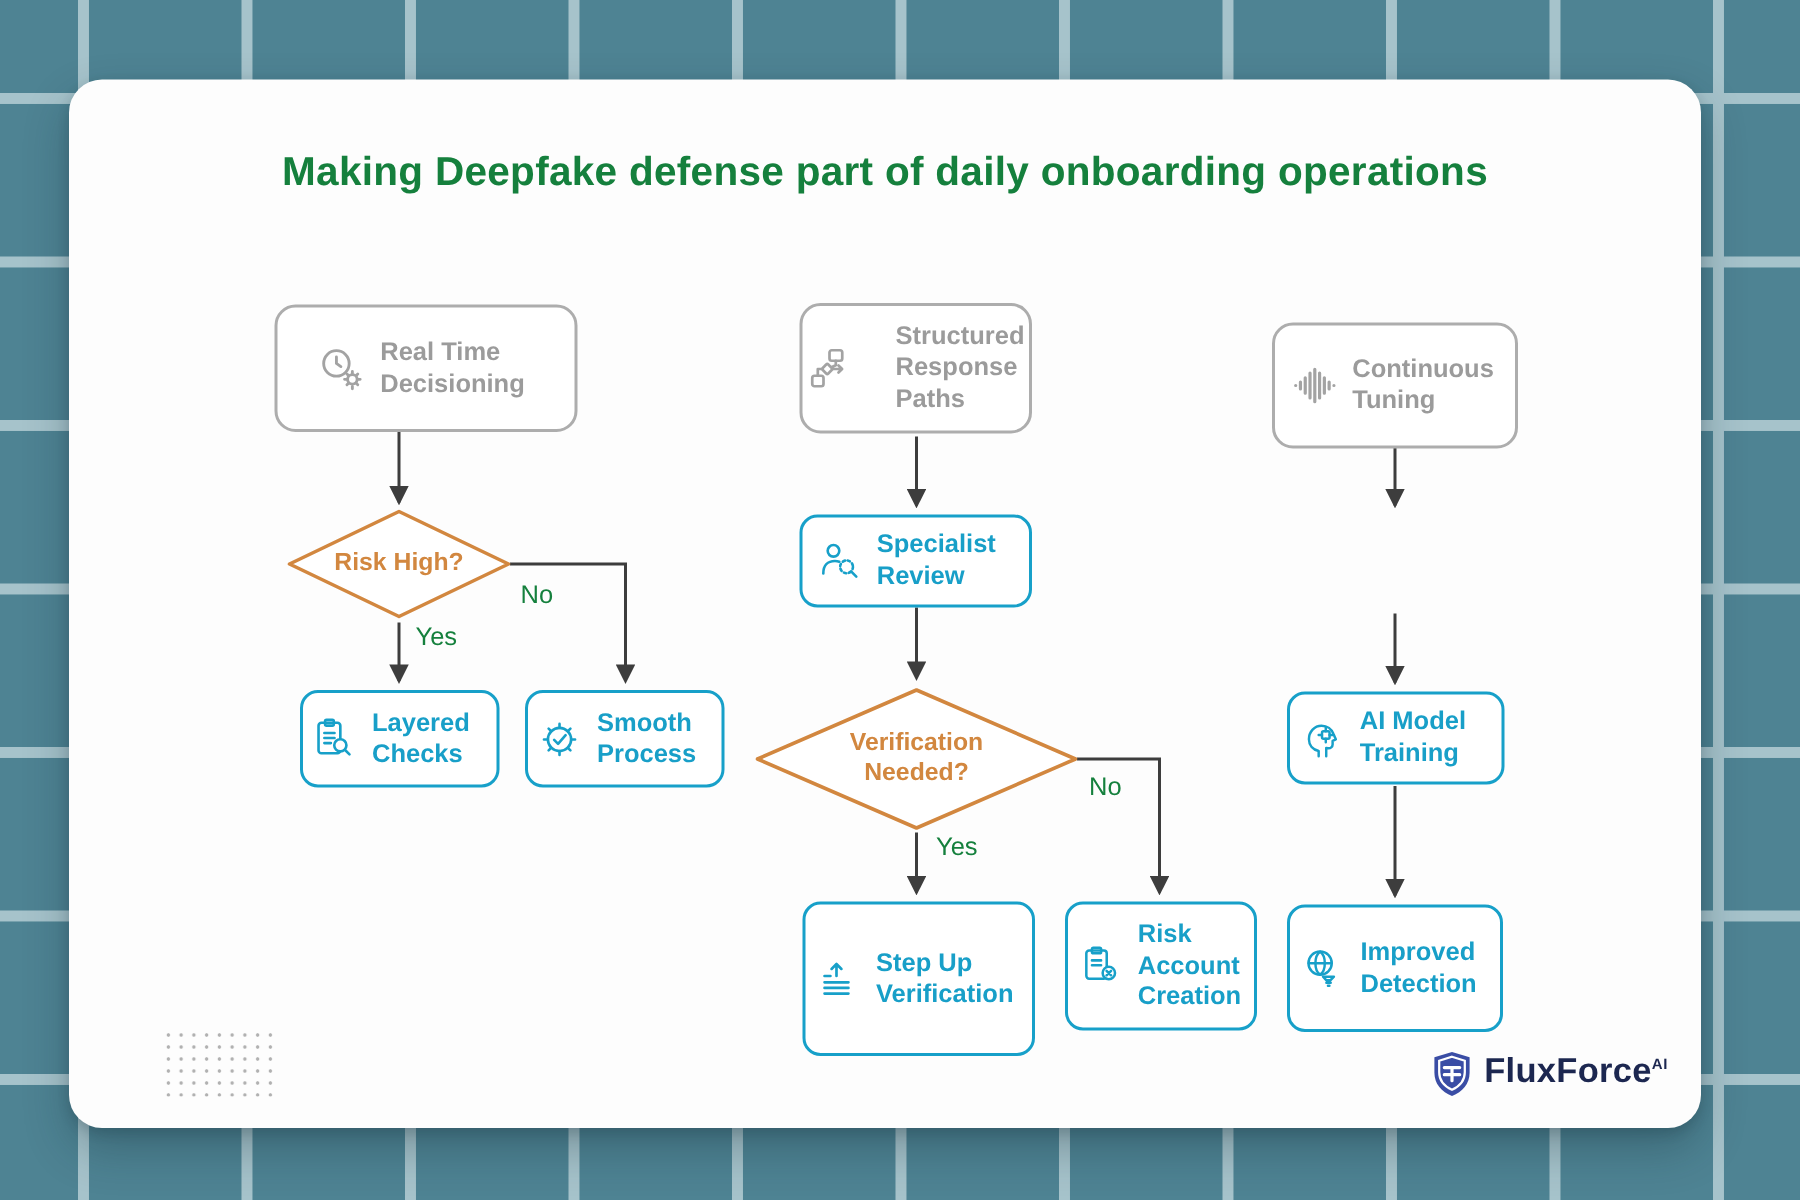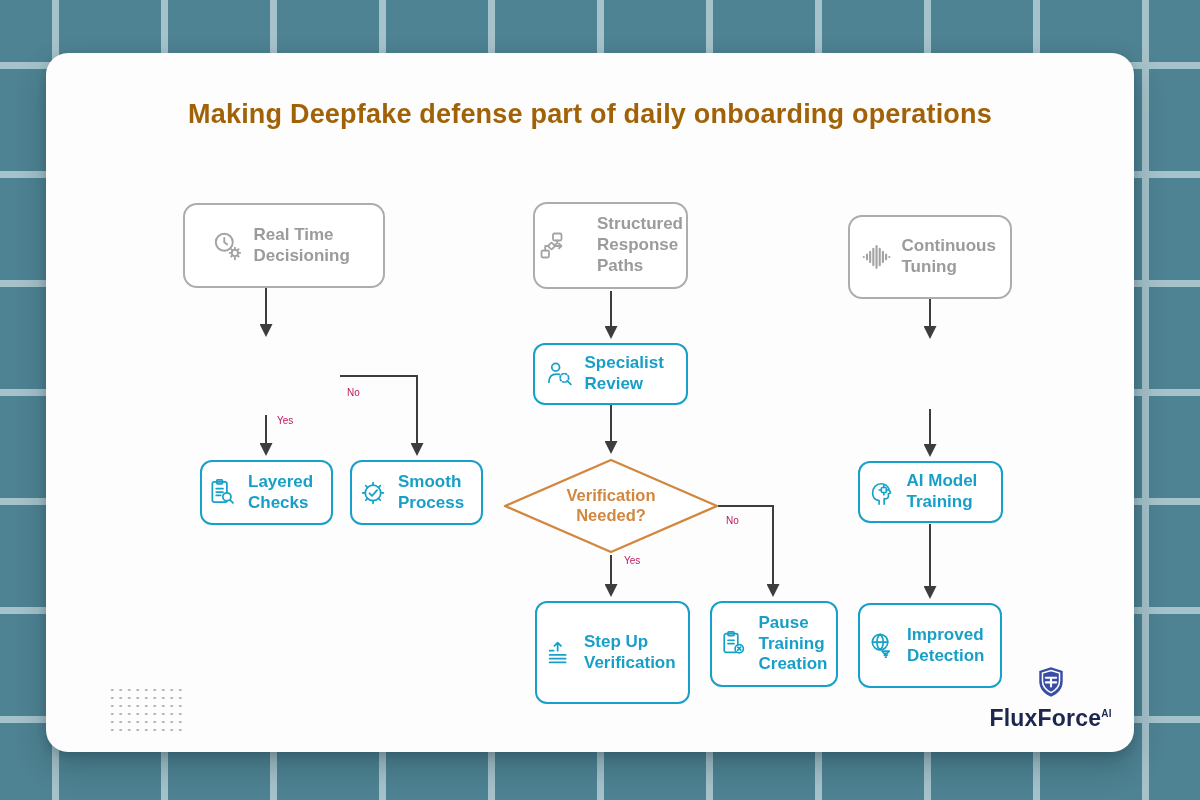--- a/index.html
+++ b/index.html
@@ -13,45 +13,45 @@
     background-size:109px 109px;
     background-position:52px 62px;
   }
   .card{
     position:absolute;left:46px;top:53px;width:1088px;height:699px;
     background:#fdfdfd;border-radius:22px;
     box-shadow:0 14px 30px rgba(15,40,50,.30),0 3px 8px rgba(15,40,50,.18);
   }
   .title{
     position:absolute;left:0;right:0;top:46px;text-align:center;
-    font-size:27px;font-weight:700;color:#a16207;letter-spacing:.2px;
+    font-size:27px;font-weight:700;color:#15803d;letter-spacing:.2px;
   }
   .diagram{position:absolute;inset:0;}
   .node{
     position:absolute;display:flex;align-items:center;justify-content:center;
     gap:9px;padding:4px 6px;box-sizing:border-box;background:#fff;
   }
   .node .label{font-weight:700;font-size:17px;line-height:1.22;text-align:left;}
   .node.start{border:2px solid #adadad;border-radius:14px;color:#9e9e9e;}
   .node.start .label{color:#9b9b9b;}
   .node.process{border:2px solid #17a0c9;border-radius:12px;color:#17a0c9;}
   .node.process .label{color:#189fc8;}
   .diamond{position:absolute;}
   .diamond .dtext{
     position:absolute;inset:0;display:flex;align-items:center;justify-content:center;
     font-weight:700;font-size:16.5px;color:#d2873f;text-align:center;line-height:1.2;
   }
-  .edge-label{position:absolute;font-size:10px;color:#be185d;}
+  .edge-label{position:absolute;font-size:17px;color:#15803d;}
   .dots{
     position:absolute;left:62px;top:633px;width:74px;height:45px;
     background-image:radial-gradient(#979797 1px, transparent 1.4px);
     background-size:8.5px 8px;opacity:.75;
   }
   .logo{
-    position:absolute;right:22px;bottom:20px;display:flex;align-items:center;gap:7px;flex-direction:column;
+    position:absolute;right:22px;bottom:20px;display:flex;align-items:flex-start;gap:7px;
   }
   .logo .brand{font-size:23px;font-weight:800;color:#1c2750;letter-spacing:.2px;}
   .logo .brand sup{font-size:10px;font-weight:700;letter-spacing:.4px;}
   svg.icn{flex:0 0 auto;}
   .arrows{position:absolute;inset:0;pointer-events:none;}
 </style>
 </head>
 <body>
 
 <div class="card">
@@ -82,20 +82,26 @@
     <div class="node start" style="left:137px;top:150px;width:202px;height:85px;">
       <svg class="icn" width="34" height="34" viewBox="0 0 32 32" fill="none" stroke="#a3a3a3" stroke-width="1.8" stroke-linecap="round" stroke-linejoin="round">
         <circle cx="12.5" cy="12.5" r="8"></circle>
         <path d="M12.5 8.5v4l2.8 2"></path>
         <circle cx="22.5" cy="22.5" r="3"></circle>
         <path d="M22.5 17.6v1.5M22.5 26.9v1.5M27.4 22.5h-1.5M19.1 22.5h-1.5M25.9 19.1l-1 1M20.1 24.9l-1 1M25.9 25.9l-1-1M20.1 20.1l-1-1"></path>
       </svg>
       <span class="label" style="max-width:104px">Real Time Decisioning</span>
     </div>
 
+    <div class="diamond" style="left:145px;top:286px;width:150px;height:74px;">
+      <svg width="150" height="74" viewBox="0 0 150 74">
+        <polygon points="75,2 148,37 75,72 2,37" fill="#fff" stroke="#d2873f" stroke-width="2.4" stroke-linejoin="round"></polygon>
+      </svg>
+      <div class="dtext">Risk High?</div>
+    </div>
 
     <div class="edge-label" style="left:231px;top:362px;">Yes</div>
     <div class="edge-label" style="left:301px;top:334px;">No</div>
 
     <div class="node process" style="left:154px;top:407px;width:133px;height:65px;justify-content:space-between;">
       <svg class="icn" width="31" height="31" viewBox="0 0 32 32" fill="none" stroke="#17a0c9" stroke-width="1.8" stroke-linecap="round" stroke-linejoin="round">
         <rect x="4.5" y="5" width="15" height="21" rx="2"></rect>
         <rect x="9" y="3" width="6" height="4" rx="1"></rect>
         <path d="M8.5 12h7M8.5 15.5h7M8.5 19h4.5"></path>
         <circle cx="19.5" cy="20.5" r="4.2" fill="#fff"></circle>
@@ -153,21 +159,21 @@
     </div>
 
     <div class="node process" style="left:664px;top:548px;width:128px;height:86px;">
       <svg class="icn" width="30" height="30" viewBox="0 0 32 32" fill="none" stroke="#17a0c9" stroke-width="1.8" stroke-linecap="round" stroke-linejoin="round">
         <rect x="4.5" y="5" width="14.5" height="20" rx="2"></rect>
         <rect x="8.5" y="3" width="6.5" height="4" rx="1"></rect>
         <path d="M8.5 12h6.5M8.5 15.5h6.5"></path>
         <circle cx="20.5" cy="21" r="4.4" fill="#fff"></circle>
         <path d="M18.9 19.4l3.2 3.2M22.1 19.4l-3.2 3.2"></path>
       </svg>
-      <span class="label" style="max-width:70px">Pause Training Creation</span>
+      <span class="label" style="max-width:70px">Risk Account Creation</span>
     </div>
 
     <div class="node start" style="left:802px;top:150px;width:164px;height:84px;margin-top:12px;">
       <svg class="icn" width="34" height="34" viewBox="0 0 32 32" fill="none" stroke="#a3a3a3" stroke-width="2" stroke-linecap="round">
         <path d="M4.5 16h.01M7.5 13.8v4.4M10.5 11.2v9.6M13.5 8.2v15.6M16.5 5.8v20.4M19.5 8.2v15.6M22.5 11.2v9.6M25.5 13.8v4.4M28.5 16h.01"></path>
       </svg>
       <span class="label" style="max-width:100px">Continuous Tuning</span>
     </div>
 
 

